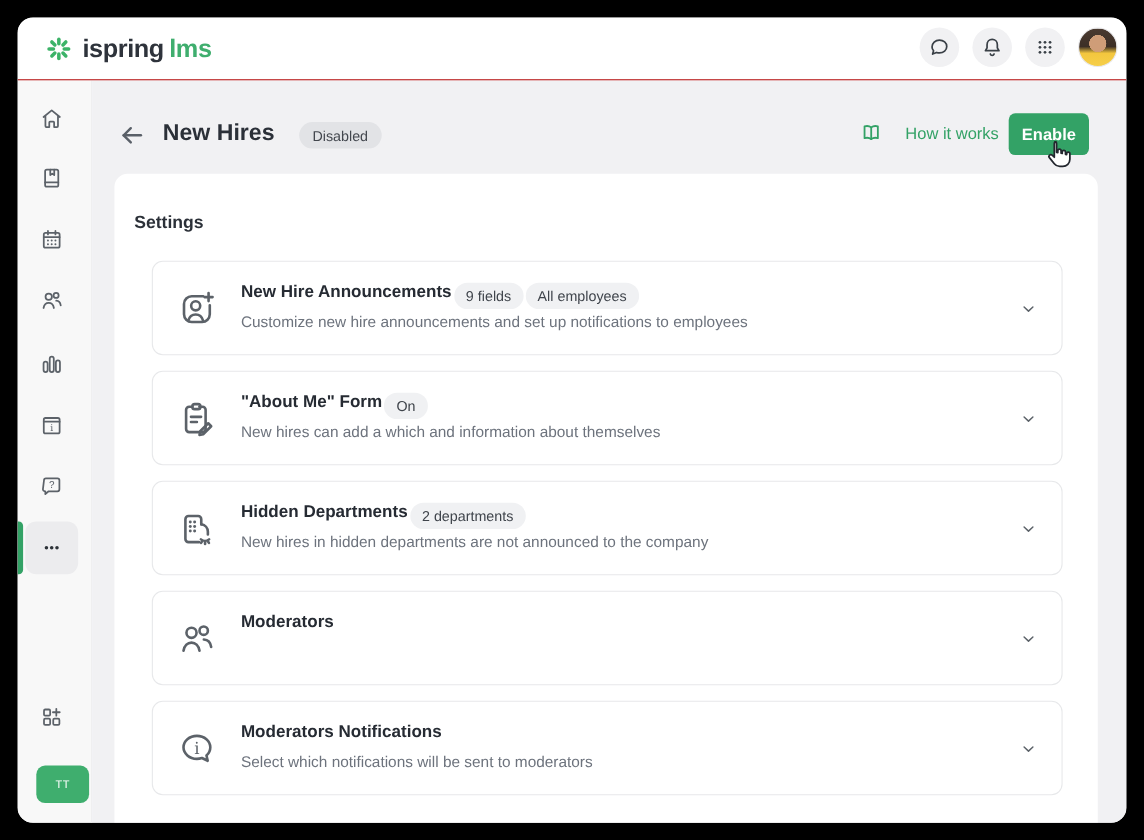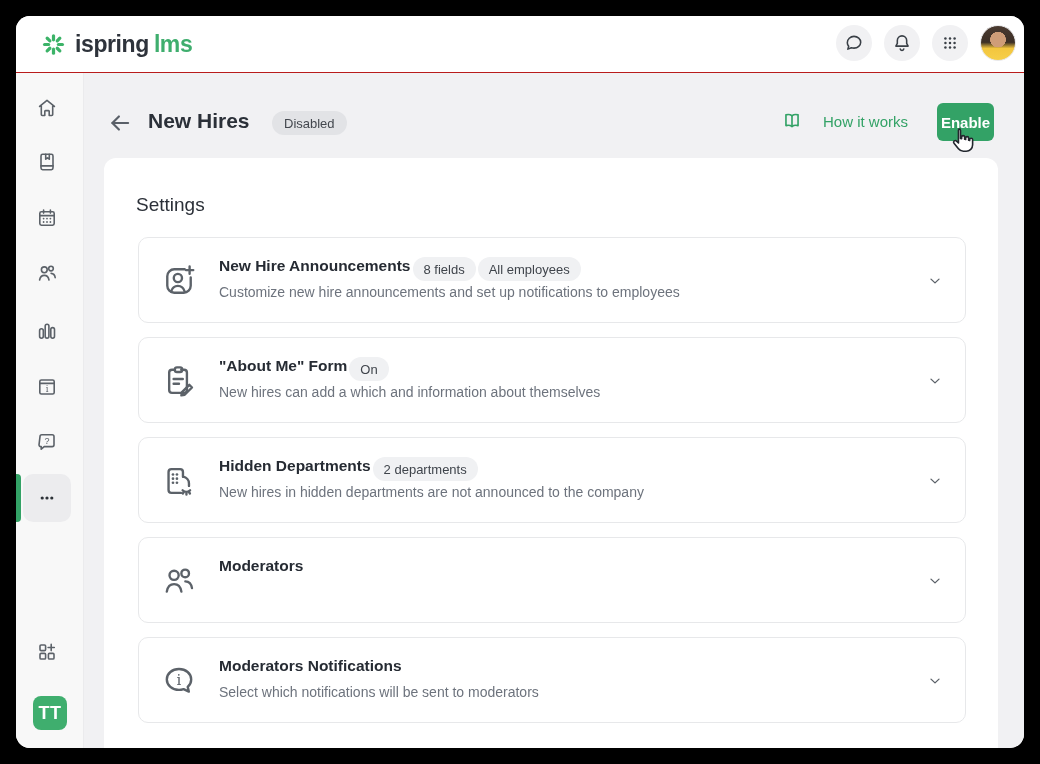--- a/index.html
+++ b/index.html
@@ -49,48 +49,47 @@
   .side-item{
     position:absolute;left:7px;width:48px;height:48px;border-radius:10px;
     display:grid;place-items:center;cursor:pointer;background:transparent;border:none;
   }
   .side-item.active{background:#ececee;}
   .active-bar{
     position:absolute;left:0;width:5px;height:48px;background:var(--accent);
     border-radius:0 4px 4px 0;
   }
   .workspace{
-    position:absolute;left:17px;width:34px;height:34px;border-radius:8px;
-    background:var(--accent-light);color:#fff;font-size:18px;font-weight:bold;
+    position:absolute;left:17px;width:48px;height:34px;border-radius:8px;
+    background:var(--accent-light);color:#fff;font-size:10px;font-weight:normal;
     display:grid;place-items:center;cursor:pointer;border:none;letter-spacing:.5px;
   }
   .main{position:relative;flex:1;background:#f1f1f3;overflow:hidden;}
   
   .back-btn{position:absolute;left:22px;top:36px;width:28px;height:28px;border:none;background:transparent;cursor:pointer;display:grid;place-items:center;}
   .page-title{position:absolute;left:64px;top:36px;font-size:21px;font-weight:bold;color:var(--ink);}
   .status-badge{
     position:absolute;left:188px;top:38px;height:24px;padding:0 12px;border-radius:12px;
     background:#e2e3e6;color:#43474e;font-size:13px;display:inline-flex;align-items:center;
   }
   .how-link{
     position:absolute;left:697px;top:37px;display:flex;align-items:center;gap:20px;
     color:var(--accent);font-size:15px;cursor:pointer;background:none;border:none;font-family:inherit;
   }
   .enable-btn{
-    position:absolute;left:833px;top:30px;width:57px;height:38px;border-radius:6px;border:none;
+    position:absolute;left:833px;top:30px;width:73px;height:38px;border-radius:6px;border:none;
     background:var(--accent);color:#fff;font-size:15px;font-weight:bold;cursor:pointer;
     font-family:inherit;
-    margin-left:20px;
   }
   
   .panel{
     position:absolute;left:20px;top:85px;width:894px;bottom:0;
     background:#fff;border-radius:12px 12px 0 0;
   }
-  .panel-heading{position:absolute;left:32px;top:36px;font-size:19px;font-weight:normal;color:var(--ink);}
+  .panel-heading{position:absolute;left:18px;top:36px;font-size:16px;font-weight:bold;color:var(--ink);}
   .card{
     position:absolute;left:34px;width:828px;height:86px;border:1px solid #e7e8ea;border-radius:10px;
     background:#fff;cursor:pointer;
   }
   .card .c-icon{position:absolute;left:20px;top:23px;width:40px;height:40px;display:grid;place-items:center;}
   .card .c-title-row{position:absolute;left:80px;top:19px;display:flex;gap:2px;}
   .card .c-title{font-size:15.5px;font-weight:bold;color:#262b33;white-space:nowrap;}
   .pill{
     height:24px;padding:0 11px;border-radius:12px;background:#f0f1f3;color:#3f444b;
     font-size:13px;display:inline-flex;align-items:center;white-space:nowrap;
@@ -291,21 +290,21 @@
           <span class="c-icon">
             <svg width="38" height="38" viewBox="0 0 24 24" class="stroke-icon">
               <path d="M15.6 4.6H9c-2.4 0-4.4 2-4.4 4.4v6c0 2.4 2 4.4 4.4 4.4h6c2.4 0 4.4-2 4.4-4.4V9.8"></path>
               <circle cx="11.3" cy="10.1" r="2.6"></circle>
               <path d="M7 18.7c.7-2.4 2.4-3.6 4.3-3.6 1.9 0 3.6 1.2 4.3 3.6"></path>
               <path d="M18.7 2.8v4.6M16.4 5.1H21"></path>
             </svg>
           </span>
           <div class="c-title-row">
             <span class="c-title">New Hire Announcements</span>
-            <span class="pill">8 fields</span>
+            <span class="pill">9 fields</span>
             <span class="pill">All employees</span>
           </div>
           <div class="c-desc">Customize new hire announcements and set up notifications to employees</div>
           <span class="chevron">
             <svg width="16" height="16" viewBox="0 0 24 24" class="stroke-icon" style="stroke-width:2">
                 <path d="M6 9.2l6 5.6 6-5.6"></path>
               </svg>
           </span>
         </div>
 

